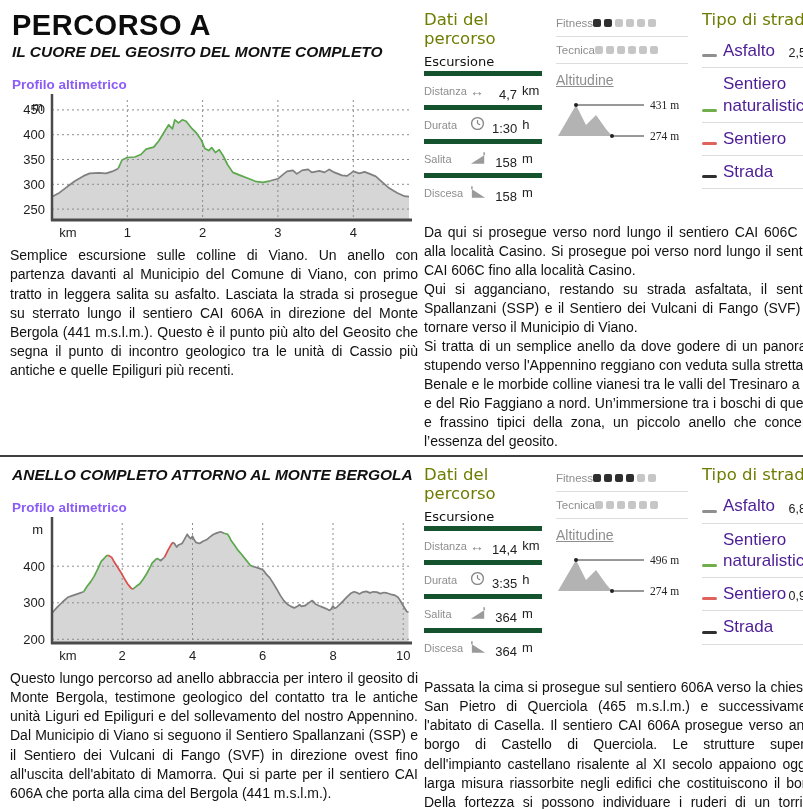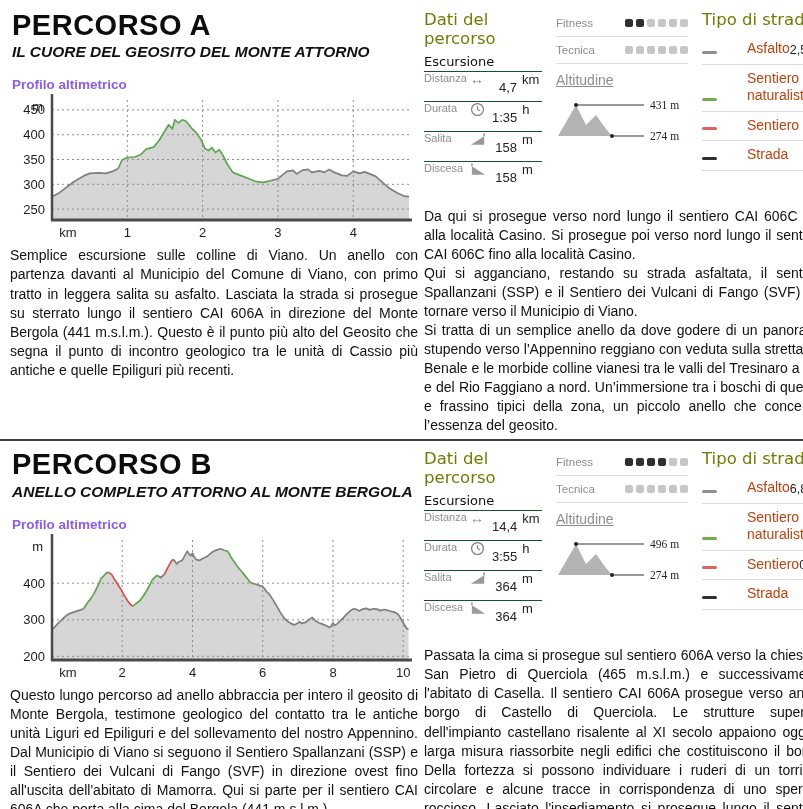--- a/index.html
+++ b/index.html
@@ -10,52 +10,52 @@
   .title{font-size:29px;font-weight:bold;color:#0d0d0d;letter-spacing:.5px;margin:2px 0 0 2px;line-height:1.05;}
   .subtitle{font-size:15.5px;font-weight:bold;font-style:italic;color:#111;margin:3px 0 0 2px;}
   .profilo{font-size:13.5px;font-weight:bold;color:#8b5cf6;margin:16px 0 2px 2px;}
   .desc{font-size:14px;line-height:1.36;text-align:justify;white-space:pre-line;margin-top:0;color:#111;}
   .chart{display:block;}
   
   .panels{display:flex;gap:14px;align-items:flex-start;margin-top:2px;}
   .panel-h{font-size:16.5px;font-weight:normal;color:#6e7d00;margin:0 0 6px 0;font-family:"DejaVu Sans",sans-serif;}
   .dati{width:118px;}
   .dati .sub{font-size:13px;font-weight:normal;color:#111;margin-bottom:2px;font-family:"DejaVu Sans",sans-serif;}
-  .drow{display:flex;height:29px;border-top:1px solid #14532d;}
+  .drow{display:flex;align-items:center;height:29px;border-top:5px solid #14532d;}
   .drow .lbl{font-size:11px;color:#8e8e8e;width:46px;flex:none;}
   .drow .ic{width:22px;flex:none;color:#888;font-size:14px;line-height:1;}
   .drow .val{flex:1;text-align:right;font-size:13px;color:#222;margin-top:8px;}
   .drow .unit{width:20px;flex:none;text-align:left;font-size:13px;color:#222;margin-left:5px;}
   .levels{width:132px;}
-  .lrow{display:flex;align-items:center;justify-content:space-between;height:26px;border-bottom:1px solid #ddd;}
+  .lrow{display:flex;align-items:center;height:26px;border-bottom:1px solid #ddd;}
   .lrow .lbl{font-size:11.5px;color:#8e8e8e;}
   .dots{display:flex;gap:3px;}
   .dot{width:8px;height:8px;border-radius:2px;background:#c6c6c6;}
   .dot.on{background:#2f2f2f;}
   .altlbl{font-size:14px;color:#8e8e8e;margin-top:8px;text-decoration:underline;}
   .alt-ic{margin-top:4px;}
   .alt-ic text{font-family:"Liberation Serif",serif;font-size:11.5px;fill:#222;}
   .road{width:124px;flex:1;}
   .rrow{display:flex;align-items:flex-end;border-bottom:1px solid #ddd;padding:5px 0 6px 0;}
   .rrow .sw{width:15px;height:3px;border-radius:2px;flex:none;margin:0 6px 4px 0;}
-  .rrow .lbl{font-size:14px;color:#c2410c;line-height:1.25;margin-left:24px;}
+  .rrow .lbl{font-size:17px;color:#4c1d95;line-height:1.25;}
   .rrow .val{margin-left:auto;font-size:12.5px;color:#222;white-space:nowrap;padding-bottom:1px;}
   
   .ytick{font-family:"Liberation Sans",sans-serif;font-size:13px;fill:#1c1c1c;text-anchor:end;}
   .xtick{font-family:"Liberation Sans",sans-serif;font-size:13px;fill:#1c1c1c;text-anchor:middle;}
 </style>
 </head>
 <body>
 
 <div class="page">
 
   <div class="section">
     <div>
       <div class="title">PERCORSO A</div>
-      <div class="subtitle">IL CUORE DEL GEOSITO DEL MONTE ATTORNO</div>
+      <div class="subtitle">IL CUORE DEL GEOSITO DEL MONTE COMPLETO</div>
       <div class="profilo">Profilo altimetrico</div>
       <svg class="chart" width="406" height="152" viewBox="0 0 406 152">
           <path d="M 42.0 126 L 42.0 102.7 L 49.5 98.7 L 57.1 92.8 L 64.6 87.3 L 73.6 81.9 L 79.7 79.4 L 88.7 78.9 L 96.2 79.4 L 102.3 77.4 L 108.3 74.4 L 108.3 74.4 L 112.0 66.0 L 117.3 63.5 L 124.8 63.0 L 130.9 60.5 L 136.1 55.1 L 143.7 53.1 L 148.9 46.7 L 155.0 36.7 L 158.7 30.8 L 162.5 34.8 L 164.8 25.8 L 168.5 28.8 L 172.3 25.8 L 176.1 27.3 L 181.3 33.8 L 186.6 39.2 L 191.1 45.7 L 194.9 54.6 L 198.7 56.6 L 201.7 53.6 L 205.4 58.6 L 209.2 55.6 L 213.0 61.5 L 217.5 70.5 L 222.8 78.4 L 230.3 81.4 L 237.8 84.3 L 245.3 87.3 L 252.9 88.3 L 260.4 86.8 L 260.4 86.8 L 267.9 84.8 L 273.2 80.4 L 277.0 77.4 L 283.0 76.4 L 286.8 79.9 L 292.0 76.4 L 298.1 75.4 L 301.8 78.4 L 309.4 76.9 L 314.6 78.4 L 319.2 75.4 L 324.4 78.4 L 332.0 81.4 L 337.2 81.9 L 343.3 77.4 L 349.3 79.4 L 354.6 77.9 L 359.8 79.9 L 365.8 82.4 L 371.9 87.8 L 379.4 94.3 L 386.9 98.7 L 394.5 102.2 L 399.0 102.7 L 399.0 126 Z" fill="#d6d6d6"></path>
           <line x1="42" y1="115.1" x2="402" y2="115.1" stroke="#8d8d8d" stroke-dasharray="2,3"></line>
           <text class="ytick" x="35" y="119.6">250</text>
           <line x1="42" y1="90.3" x2="402" y2="90.3" stroke="#8d8d8d" stroke-dasharray="2,3"></line>
           <text class="ytick" x="35" y="94.8">300</text>
           <line x1="42" y1="65.5" x2="402" y2="65.5" stroke="#8d8d8d" stroke-dasharray="2,3"></line>
           <text class="ytick" x="35" y="70.0">350</text>
           <line x1="42" y1="40.7" x2="402" y2="40.7" stroke="#8d8d8d" stroke-dasharray="2,3"></line>
@@ -93,21 +93,21 @@
             <span class="val">4,7</span>
             <span class="unit">km</span>
           </div>
           <div class="drow">
             <span class="lbl">Durata</span>
             <span class="ic"><svg width="15" height="15" viewBox="0 0 16 16">
                   <circle cx="8" cy="8" r="6.3" fill="none" stroke="#838383" stroke-width="1.4"></circle>
                   <line x1="8" y1="8" x2="8" y2="4.4" stroke="#838383" stroke-width="1.3"></line>
                   <line x1="8" y1="8" x2="10.8" y2="9.4" stroke="#838383" stroke-width="1.3"></line>
                 </svg></span>
-            <span class="val">1:35</span>
+            <span class="val">1:30</span>
             <span class="unit">h</span>
           </div>
           <div class="drow">
             <span class="lbl">Salita</span>
             <span class="ic"><svg width="17" height="14" viewBox="0 0 18 14">
                   <polygon points="1,13 15,13 15,4" fill="#9a9a9a"></polygon>
                   <line x1="15" y1="1" x2="15" y2="4" stroke="#9a9a9a" stroke-width="1.6"></line>
                 </svg></span>
             <span class="val">158</span>
             <span class="unit">m</span>
@@ -185,21 +185,20 @@
       <div class="desc" style="margin-top:16px;">Da qui si prosegue verso nord lungo il sentiero CAI 606C fino alla località Casino. Si prosegue poi verso nord lungo il sentiero CAI 606C fino alla località Casino.
 Qui si agganciano, restando su strada asfaltata, il sentiero Spallanzani (SSP) e il Sentiero dei Vulcani di Fango (SVF) per tornare verso il Municipio di Viano.
 Si tratta di un semplice anello da dove godere di un panorama stupendo verso l'Appennino reggiano con veduta sulla stretta del Benale e le morbide colline vianesi tra le valli del Tresinaro a sud e del Rio Faggiano a nord. Un’immersione tra i boschi di quercia e frassino tipici della zona, un piccolo anello che concentra l’essenza del geosito.</div>
     </div>
   </div>
 
   <hr class="divider">
 
   <div class="section">
     <div>
-      <div class="title">PERCORSO B</div>
       <div class="subtitle">ANELLO COMPLETO ATTORNO AL MONTE BERGOLA</div>
       <div class="profilo">Profilo altimetrico</div>
       <svg class="chart" width="406" height="152" viewBox="0 0 406 152">
           <path d="M 42.0 126 L 42.0 96.0 L 47.3 90.1 L 52.5 85.0 L 57.8 80.3 L 63.1 78.4 L 68.3 76.6 L 73.6 74.8 L 73.6 74.8 L 77.1 69.3 L 80.6 64.9 L 84.1 59.4 L 87.7 52.1 L 91.2 44.4 L 94.7 40.8 L 96.4 38.9 L 98.2 38.2 L 98.2 38.2 L 101.7 40.4 L 103.5 43.7 L 107.0 49.2 L 110.5 54.7 L 114.0 60.9 L 117.5 66.7 L 121.0 71.1 L 122.8 72.2 L 122.8 72.2 L 126.3 69.3 L 129.8 66.7 L 133.3 62.0 L 136.8 56.5 L 140.3 49.9 L 142.1 46.2 L 145.6 42.6 L 147.4 41.5 L 149.1 42.6 L 149.1 42.6 L 150.9 43.7 L 152.6 41.9 L 154.4 40.4 L 154.4 40.4 L 157.9 33.4 L 161.4 27.2 L 163.2 25.4 L 163.2 25.4 L 164.9 27.2 L 166.7 30.1 L 168.4 28.0 L 172.0 26.5 L 173.7 23.6 L 177.2 17.3 L 179.0 19.9 L 180.7 21.7 L 182.5 19.2 L 184.2 22.8 L 186.0 25.4 L 189.5 26.5 L 193.0 24.3 L 196.5 22.8 L 200.0 19.9 L 203.6 17.3 L 207.1 15.9 L 210.6 14.8 L 212.3 15.5 L 214.1 16.2 L 214.1 16.2 L 217.6 17.3 L 219.4 19.9 L 221.1 23.6 L 224.6 28.3 L 228.1 33.4 L 231.7 37.5 L 235.2 41.9 L 238.7 46.2 L 240.4 48.4 L 242.2 49.2 L 242.2 49.2 L 245.7 50.3 L 249.2 51.4 L 252.7 52.8 L 254.5 54.7 L 256.2 57.2 L 259.8 60.9 L 263.3 66.4 L 266.8 72.2 L 270.3 78.4 L 273.8 83.6 L 277.3 87.2 L 280.8 89.4 L 284.3 90.9 L 287.9 89.0 L 289.6 87.6 L 291.4 89.4 L 294.9 88.7 L 298.4 86.1 L 301.9 83.6 L 303.7 84.7 L 305.4 86.9 L 308.9 88.7 L 312.4 90.1 L 316.0 91.6 L 319.5 93.4 L 321.2 92.0 L 323.0 89.0 L 324.7 91.2 L 326.5 90.5 L 330.0 87.2 L 333.5 83.6 L 337.0 79.9 L 340.5 76.6 L 344.0 74.8 L 347.6 75.9 L 349.3 77.0 L 352.8 75.1 L 356.3 74.4 L 359.9 75.9 L 363.4 74.8 L 366.9 75.1 L 370.4 76.6 L 373.9 75.5 L 377.4 76.2 L 380.9 77.3 L 384.4 78.1 L 388.0 80.3 L 389.7 82.8 L 393.2 88.7 L 396.7 94.5 L 398.5 95.3 L 398.5 126 Z" fill="#d6d6d6"></path>
           <line x1="42" y1="122.3" x2="402" y2="122.3" stroke="#8d8d8d" stroke-dasharray="2,3"></line>
           <text class="ytick" x="35" y="126.8">200</text>
           <line x1="42" y1="85.8" x2="402" y2="85.8" stroke="#8d8d8d" stroke-dasharray="2,3"></line>
           <text class="ytick" x="35" y="90.3">300</text>
           <line x1="42" y1="49.2" x2="402" y2="49.2" stroke="#8d8d8d" stroke-dasharray="2,3"></line>
           <text class="ytick" x="35" y="53.7">400</text>
@@ -242,21 +241,21 @@
             <span class="val">14,4</span>
             <span class="unit">km</span>
           </div>
           <div class="drow">
             <span class="lbl">Durata</span>
             <span class="ic"><svg width="15" height="15" viewBox="0 0 16 16">
                   <circle cx="8" cy="8" r="6.3" fill="none" stroke="#838383" stroke-width="1.4"></circle>
                   <line x1="8" y1="8" x2="8" y2="4.4" stroke="#838383" stroke-width="1.3"></line>
                   <line x1="8" y1="8" x2="10.8" y2="9.4" stroke="#838383" stroke-width="1.3"></line>
                 </svg></span>
-            <span class="val">3:55</span>
+            <span class="val">3:35</span>
             <span class="unit">h</span>
           </div>
           <div class="drow">
             <span class="lbl">Salita</span>
             <span class="ic"><svg width="17" height="14" viewBox="0 0 18 14">
                   <polygon points="1,13 15,13 15,4" fill="#9a9a9a"></polygon>
                   <line x1="15" y1="1" x2="15" y2="4" stroke="#9a9a9a" stroke-width="1.6"></line>
                 </svg></span>
             <span class="val">364</span>
             <span class="unit">m</span>

